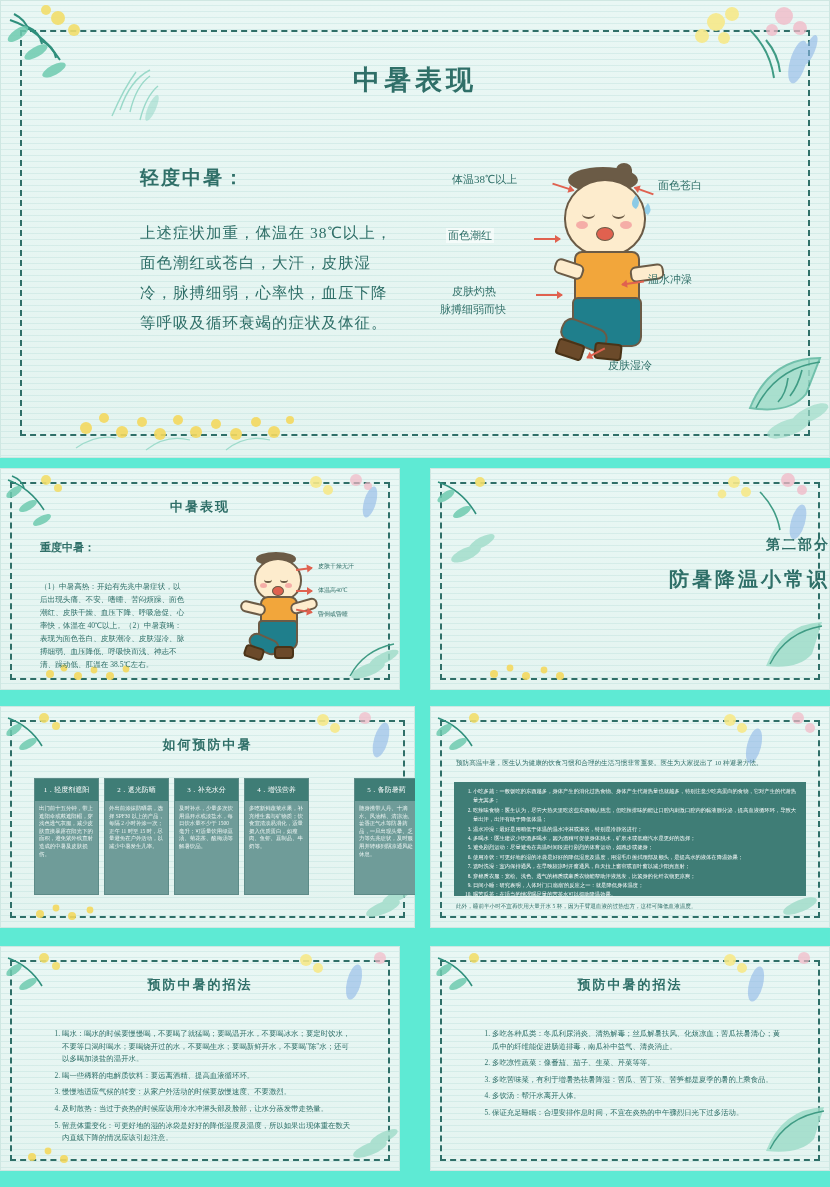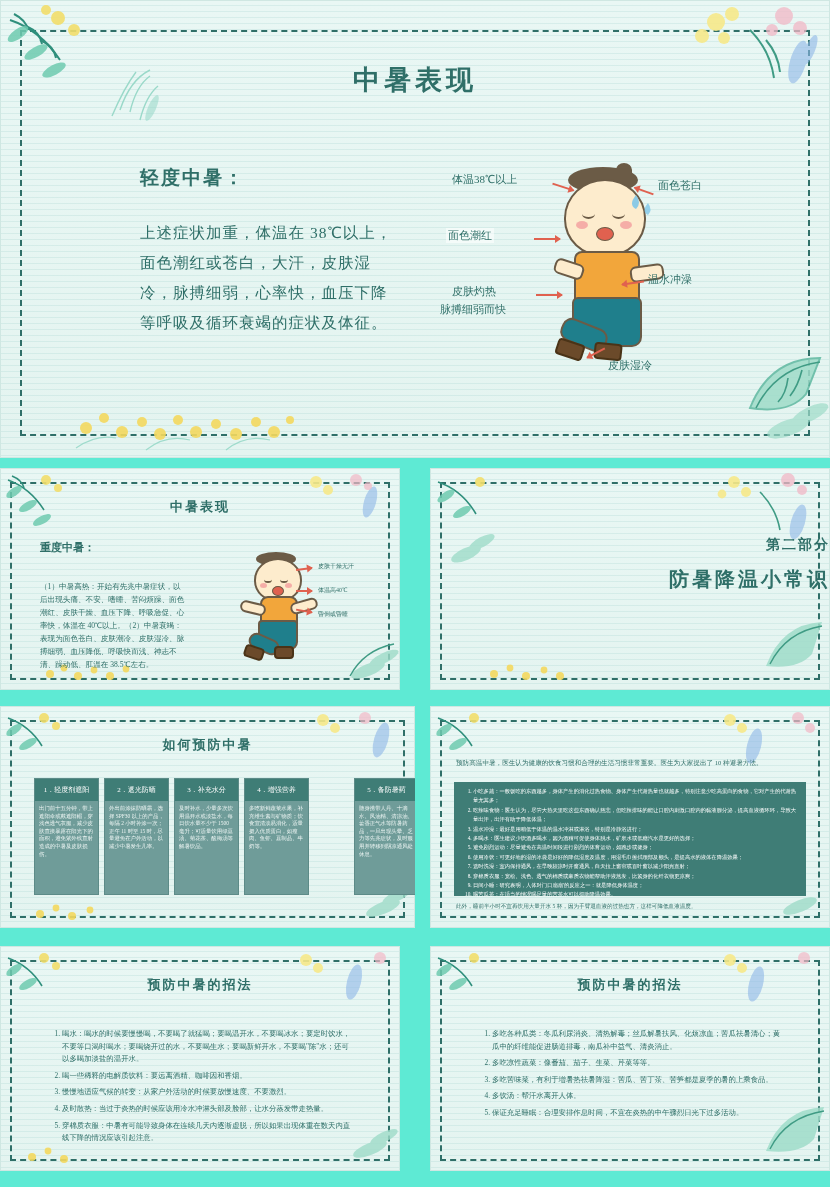--- a/index.html
+++ b/index.html
@@ -557,24 +557,24 @@
           <circle cx="22" cy="22" r="4"></circle>
           <circle cx="38" cy="16" r="3.4"></circle>
           <circle cx="54" cy="24" r="4"></circle>
         </g>
     </svg>
 
     <div class="t-sm">预防中暑的招法</div>
     <div class="olist">
       <ol>
         <li>喝水：喝水的时候要慢慢喝，不要喝了就猛喝；要喝温开水，不要喝冰水；要定时饮水，不要等口渴时喝水；要喝烧开过的水，不要喝生水；要喝新鲜开水，不要喝"陈"水；还可以多喝加淡盐的温开水。</li>
-        <li>喝一些稀释的电解质饮料：要远离酒精、咖啡因和香烟。</li>
+        <li>喝一些稀释的电解质饮料：要远离酒精、提高血液循环环。</li>
         <li>慢慢地适应气候的转变：从家户外活动的时候要放慢速度、不要激烈。</li>
         <li>及时散热：当过于炎热的时候应该用冷水冲淋头部及脸部，让水分蒸发带走热量。</li>
-        <li>穿棉质衣服：中暑有可能导致身体在连续几天内逐渐虚脱，所以如果出现体重在数天内直线下降的情况应该引起注意。</li>
+        <li>留意体重变化：可更好地的湿的冰袋是好好的降低湿度及温度，所以如果出现体重在数天内直线下降的情况应该引起注意。</li>
       </ol>
     </div>
   </div>
 
   <div class="slide s-sm" id="s7">
     <div class="dash"></div>
     <svg class="deco" style="left:0;top:0;width:110px;height:90px;" viewBox="0 0 110 90">
       <g stroke="#2f8f7c" stroke-width="1.6" fill="none">
           <path d="M8 12 q22 8 34 28"></path>
         </g>

